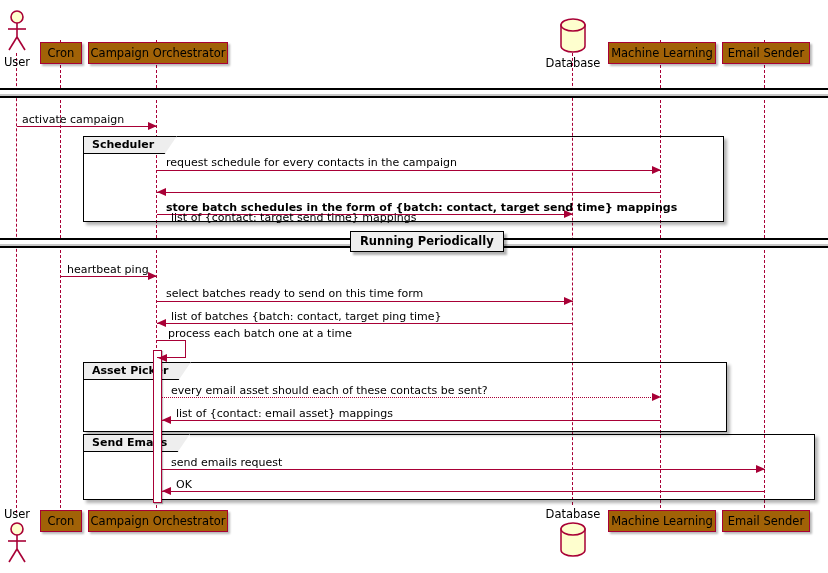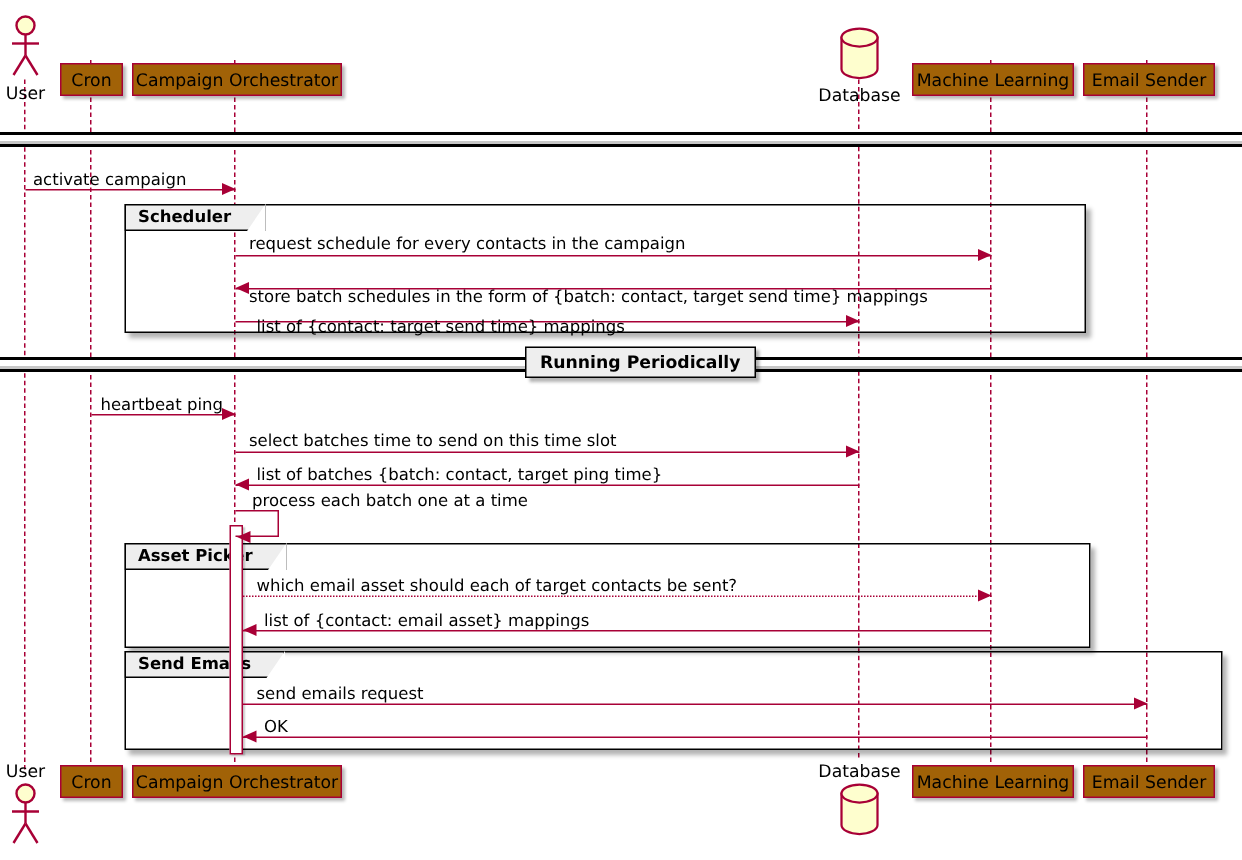--- a/index.html
+++ b/index.html
@@ -100,33 +100,33 @@
     <div class="arrow right" style="left: 148px; top: 122.2px;"></div>
     <div class="mlabel" style="left: 22px; top: 113px;">activate campaign</div>
     <div class="msg" style="left: 157px; top: 170px; width: 504px;"></div>
     <div class="arrow right" style="left: 652px; top: 166.2px;"></div>
     <div class="mlabel" style="left: 166px; top: 156px;">request schedule for every contacts in the campaign</div>
     <div class="msg" style="left: 157px; top: 192px; width: 504px;"></div>
     <div class="arrow left" style="left: 157px; top: 188.2px;"></div>
     <div class="mlabel" style="left: 171px; top: 179px; margin-top: 32px;">list of {contact: target send time} mappings</div>
     <div class="msg" style="left: 157px; top: 214px; width: 416px;"></div>
     <div class="arrow right" style="left: 564px; top: 210.2px;"></div>
-    <div class="mlabel" style="left: 166px; top: 191px;">store batch schedules in the form of {batch: contact, target send time} mappings</div>
+    <div class="mlabel" style="left: 166px; top: 201px; font-weight: bold;">store batch schedules in the form of {batch: contact, target send time} mappings</div>
     <div class="msg" style="left: 61px; top: 276px; width: 96px;"></div>
     <div class="arrow right" style="left: 148px; top: 272.2px;"></div>
     <div class="mlabel" style="left: 67px; top: 263px;">heartbeat ping</div>
     <div class="msg" style="left: 157px; top: 301px; width: 416px;"></div>
     <div class="arrow right" style="left: 564px; top: 297.2px;"></div>
-    <div class="mlabel" style="left: 166px; top: 287px;">select batches time to send on this time slot</div>
+    <div class="mlabel" style="left: 166px; top: 287px;">select batches ready to send on this time form</div>
     <div class="msg" style="left: 157px; top: 323px; width: 416px;"></div>
     <div class="arrow left" style="left: 157px; top: 319.2px;"></div>
     <div class="mlabel" style="left: 171px; top: 310px;">list of batches {batch: contact, target ping time}</div>
     <div class="msg dotted" style="left: 162px; top: 397px; width: 499px;"></div>
     <div class="arrow right" style="left: 652px; top: 393.2px;"></div>
-    <div class="mlabel" style="left: 171px; top: 384px;">which email asset should each of target contacts be sent?</div>
+    <div class="mlabel" style="left: 171px; top: 384px;">every email asset should each of these contacts be sent?</div>
     <div class="msg" style="left: 162px; top: 420px; width: 499px;"></div>
     <div class="arrow left" style="left: 162px; top: 416.2px;"></div>
     <div class="mlabel" style="left: 176px; top: 407px;">list of {contact: email asset} mappings</div>
     <div class="msg" style="left: 162px; top: 469px; width: 603px;"></div>
     <div class="arrow right" style="left: 756px; top: 465.2px;"></div>
     <div class="mlabel" style="left: 171px; top: 456px;">send emails request</div>
     <div class="msg" style="left: 162px; top: 491px; width: 603px;"></div>
     <div class="arrow left" style="left: 162px; top: 487.2px;"></div>
     <div class="mlabel" style="left: 176px; top: 478px;">OK</div>
     <div class="selfbox" style="left: 157px; top: 340px; width: 29px; height: 18px;"></div>

